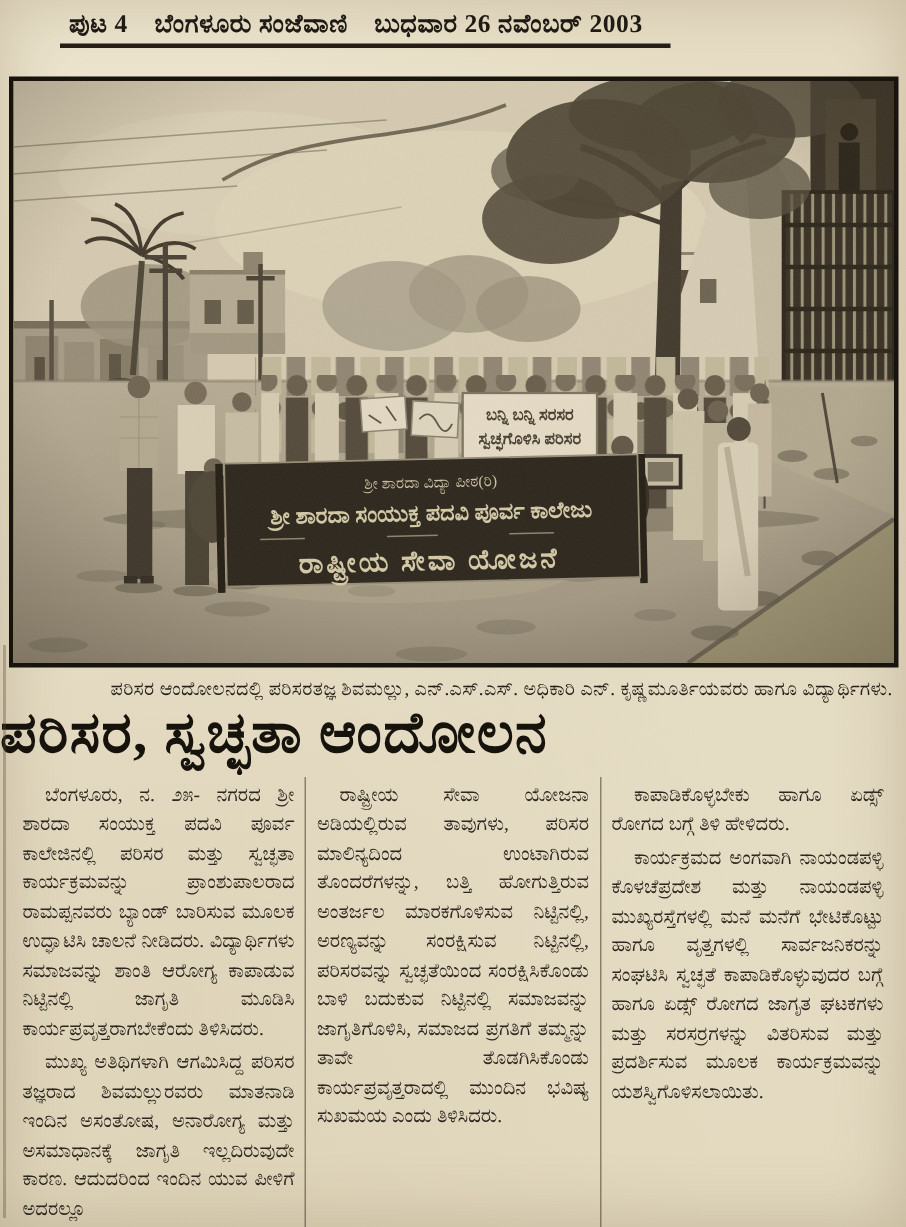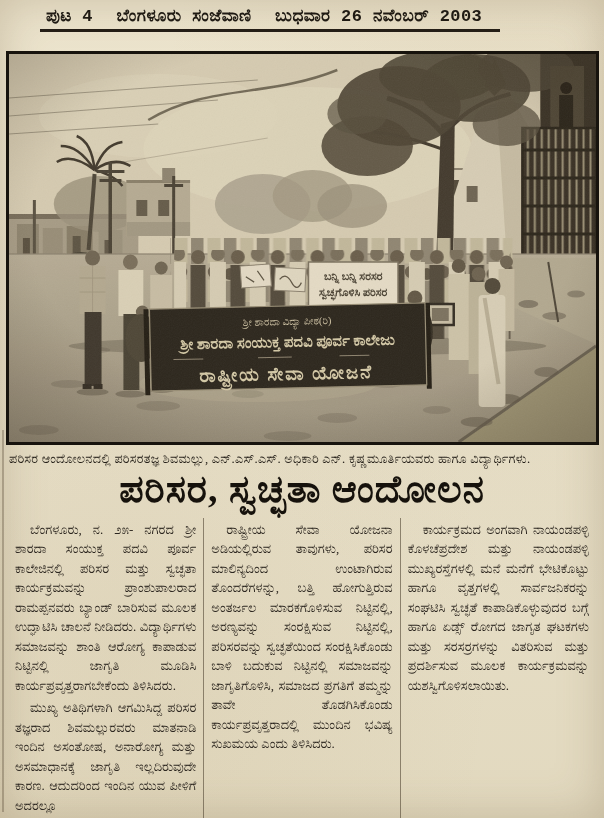--- a/index.html
+++ b/index.html
@@ -13,39 +13,40 @@
     background:
       radial-gradient(ellipse at 20% 80%, rgba(150,120,70,.07), transparent 55%),
       radial-gradient(ellipse at 85% 20%, rgba(150,120,70,.08), transparent 50%),
       linear-gradient(180deg,#ece4cd 0%,#e8e0c9 45%,#e2d9bf 100%);
     box-shadow:inset 0 0 46px rgba(115,95,60,.28);
   }
   .page::after{
     content:"";position:absolute;left:2px;top:430px;bottom:6px;width:2px;
     background:rgba(90,75,55,.35);
   }
-  .masthead-wrap{padding:6px 0 18px 40px;font-family:Liberation Mono, monospace;}
+  .masthead-wrap{padding:6px 0 18px 40px;}
   .masthead{
     display:inline-block;font-weight:bold;font-size:17px;color:#1f1a13;
     border-bottom:3px solid #241e16;padding:0 18px 3px 6px;letter-spacing:.4px;
     white-space:nowrap;
   }
   .masthead span{margin-right:13px;}
   .masthead span:last-child{margin-right:0;}
   .photo-frame{
     margin:1px 5px 0 6px;height:388px;border:3px solid #17130d;
     background:#d8cfb6;position:relative;overflow:hidden;
   }
   .photo-frame svg{display:block;width:100%;height:100%;}
   .caption{
     margin:5px 9px 1px 9px;font-size:12.8px;line-height:1.42;color:#241f18;
     letter-spacing:.2px;
+    text-align:right;
   }
   .headline{
-    text-align:center;font-size:38px;font-weight:bold;color:#16120c;
+    text-align:left;font-size:38px;font-weight:bold;color:#16120c;
     margin:1px 0 7px 0;letter-spacing:1px;line-height:1.1;
   }
   .article{
     display:flex;margin:0 8px;height:302px;overflow:hidden;
   }
   .col{
     flex:1 1 0;padding:2px 7px 0 7px;text-align:justify;
     font-size:13px;line-height:1.5;color:#2d2720;min-width:0;
   }
   .col + .col{border-left:1px solid rgba(80,68,50,.6);}
@@ -330,17 +331,18 @@
 
   <div class="article">
     <div class="col">
       <p>ಬೆಂಗಳೂರು, ನ. ೨೫- ನಗರದ ಶ್ರೀ ಶಾರದಾ ಸಂಯುಕ್ತ ಪದವಿ ಪೂರ್ವ ಕಾಲೇಜಿನಲ್ಲಿ ಪರಿಸರ ಮತ್ತು ಸ್ವಚ್ಛತಾ ಕಾರ್ಯಕ್ರಮವನ್ನು ಪ್ರಾಂಶುಪಾಲರಾದ ರಾಮಪ್ಪನವರು ಬ್ಯಾಂಡ್ ಬಾರಿಸುವ ಮೂಲಕ ಉದ್ಘಾಟಿಸಿ ಚಾಲನೆ ನೀಡಿದರು. ವಿದ್ಯಾರ್ಥಿಗಳು ಸಮಾಜವನ್ನು ಶಾಂತಿ ಆರೋಗ್ಯ ಕಾಪಾಡುವ ನಿಟ್ಟಿನಲ್ಲಿ ಜಾಗೃತಿ ಮೂಡಿಸಿ ಕಾರ್ಯಪ್ರವೃತ್ತರಾಗಬೇಕೆಂದು ತಿಳಿಸಿದರು.</p>
       <p>ಮುಖ್ಯ ಅತಿಥಿಗಳಾಗಿ ಆಗಮಿಸಿದ್ದ ಪರಿಸರ ತಜ್ಞರಾದ ಶಿವಮಲ್ಲುರವರು ಮಾತನಾಡಿ ಇಂದಿನ ಅಸಂತೋಷ, ಅನಾರೋಗ್ಯ ಮತ್ತು ಅಸಮಾಧಾನಕ್ಕೆ ಜಾಗೃತಿ ಇಲ್ಲದಿರುವುದೇ ಕಾರಣ. ಆದುದರಿಂದ ಇಂದಿನ ಯುವ ಪೀಳಿಗೆ ಅದರಲ್ಲೂ</p>
     </div>
     <div class="col">
       <p>ರಾಷ್ಟ್ರೀಯ ಸೇವಾ ಯೋಜನಾ ಅಡಿಯಲ್ಲಿರುವ ತಾವುಗಳು, ಪರಿಸರ ಮಾಲಿನ್ಯದಿಂದ ಉಂಟಾಗಿರುವ ತೊಂದರೆಗಳನ್ನು, ಬತ್ತಿ ಹೋಗುತ್ತಿರುವ ಅಂತರ್ಜಲ ಮಾರಕಗೊಳಿಸುವ ನಿಟ್ಟಿನಲ್ಲಿ, ಅರಣ್ಯವನ್ನು ಸಂರಕ್ಷಿಸುವ ನಿಟ್ಟಿನಲ್ಲಿ, ಪರಿಸರವನ್ನು ಸ್ವಚ್ಛತೆಯಿಂದ ಸಂರಕ್ಷಿಸಿಕೊಂಡು ಬಾಳಿ ಬದುಕುವ ನಿಟ್ಟಿನಲ್ಲಿ ಸಮಾಜವನ್ನು ಜಾಗೃತಿಗೊಳಿಸಿ, ಸಮಾಜದ ಪ್ರಗತಿಗೆ ತಮ್ಮನ್ನು ತಾವೇ ತೊಡಗಿಸಿಕೊಂಡು ಕಾರ್ಯಪ್ರವೃತ್ತರಾದಲ್ಲಿ ಮುಂದಿನ ಭವಿಷ್ಯ ಸುಖಮಯ ಎಂದು ತಿಳಿಸಿದರು.</p>
     </div>
     <div class="col">
+      <p>ಕಾಪಾಡಿಕೊಳ್ಳಬೇಕು ಹಾಗೂ ಏಡ್ಸ್ ರೋಗದ ಬಗ್ಗೆ ತಿಳಿ ಹೇಳಿದರು.</p>
       <p>ಕಾರ್ಯಕ್ರಮದ ಅಂಗವಾಗಿ ನಾಯಂಡಪಳ್ಳಿ ಕೊಳಚೆಪ್ರದೇಶ ಮತ್ತು ನಾಯಂಡಪಳ್ಳಿ ಮುಖ್ಯರಸ್ತೆಗಳಲ್ಲಿ ಮನೆ ಮನೆಗೆ ಭೇಟಿಕೊಟ್ಟು ಹಾಗೂ ವೃತ್ತಗಳಲ್ಲಿ ಸಾರ್ವಜನಿಕರನ್ನು ಸಂಘಟಿಸಿ ಸ್ವಚ್ಛತೆ ಕಾಪಾಡಿಕೊಳ್ಳುವುದರ ಬಗ್ಗೆ ಹಾಗೂ ಏಡ್ಸ್ ರೋಗದ ಜಾಗೃತ ಘಟಕಗಳು ಮತ್ತು ಸರಸರ್ರಗಳನ್ನು ವಿತರಿಸುವ ಮತ್ತು ಪ್ರದರ್ಶಿಸುವ ಮೂಲಕ ಕಾರ್ಯಕ್ರಮವನ್ನು ಯಶಸ್ವಿಗೊಳಿಸಲಾಯಿತು.</p>
     </div>
   </div>
 
 </div>
 
 </body></html>

